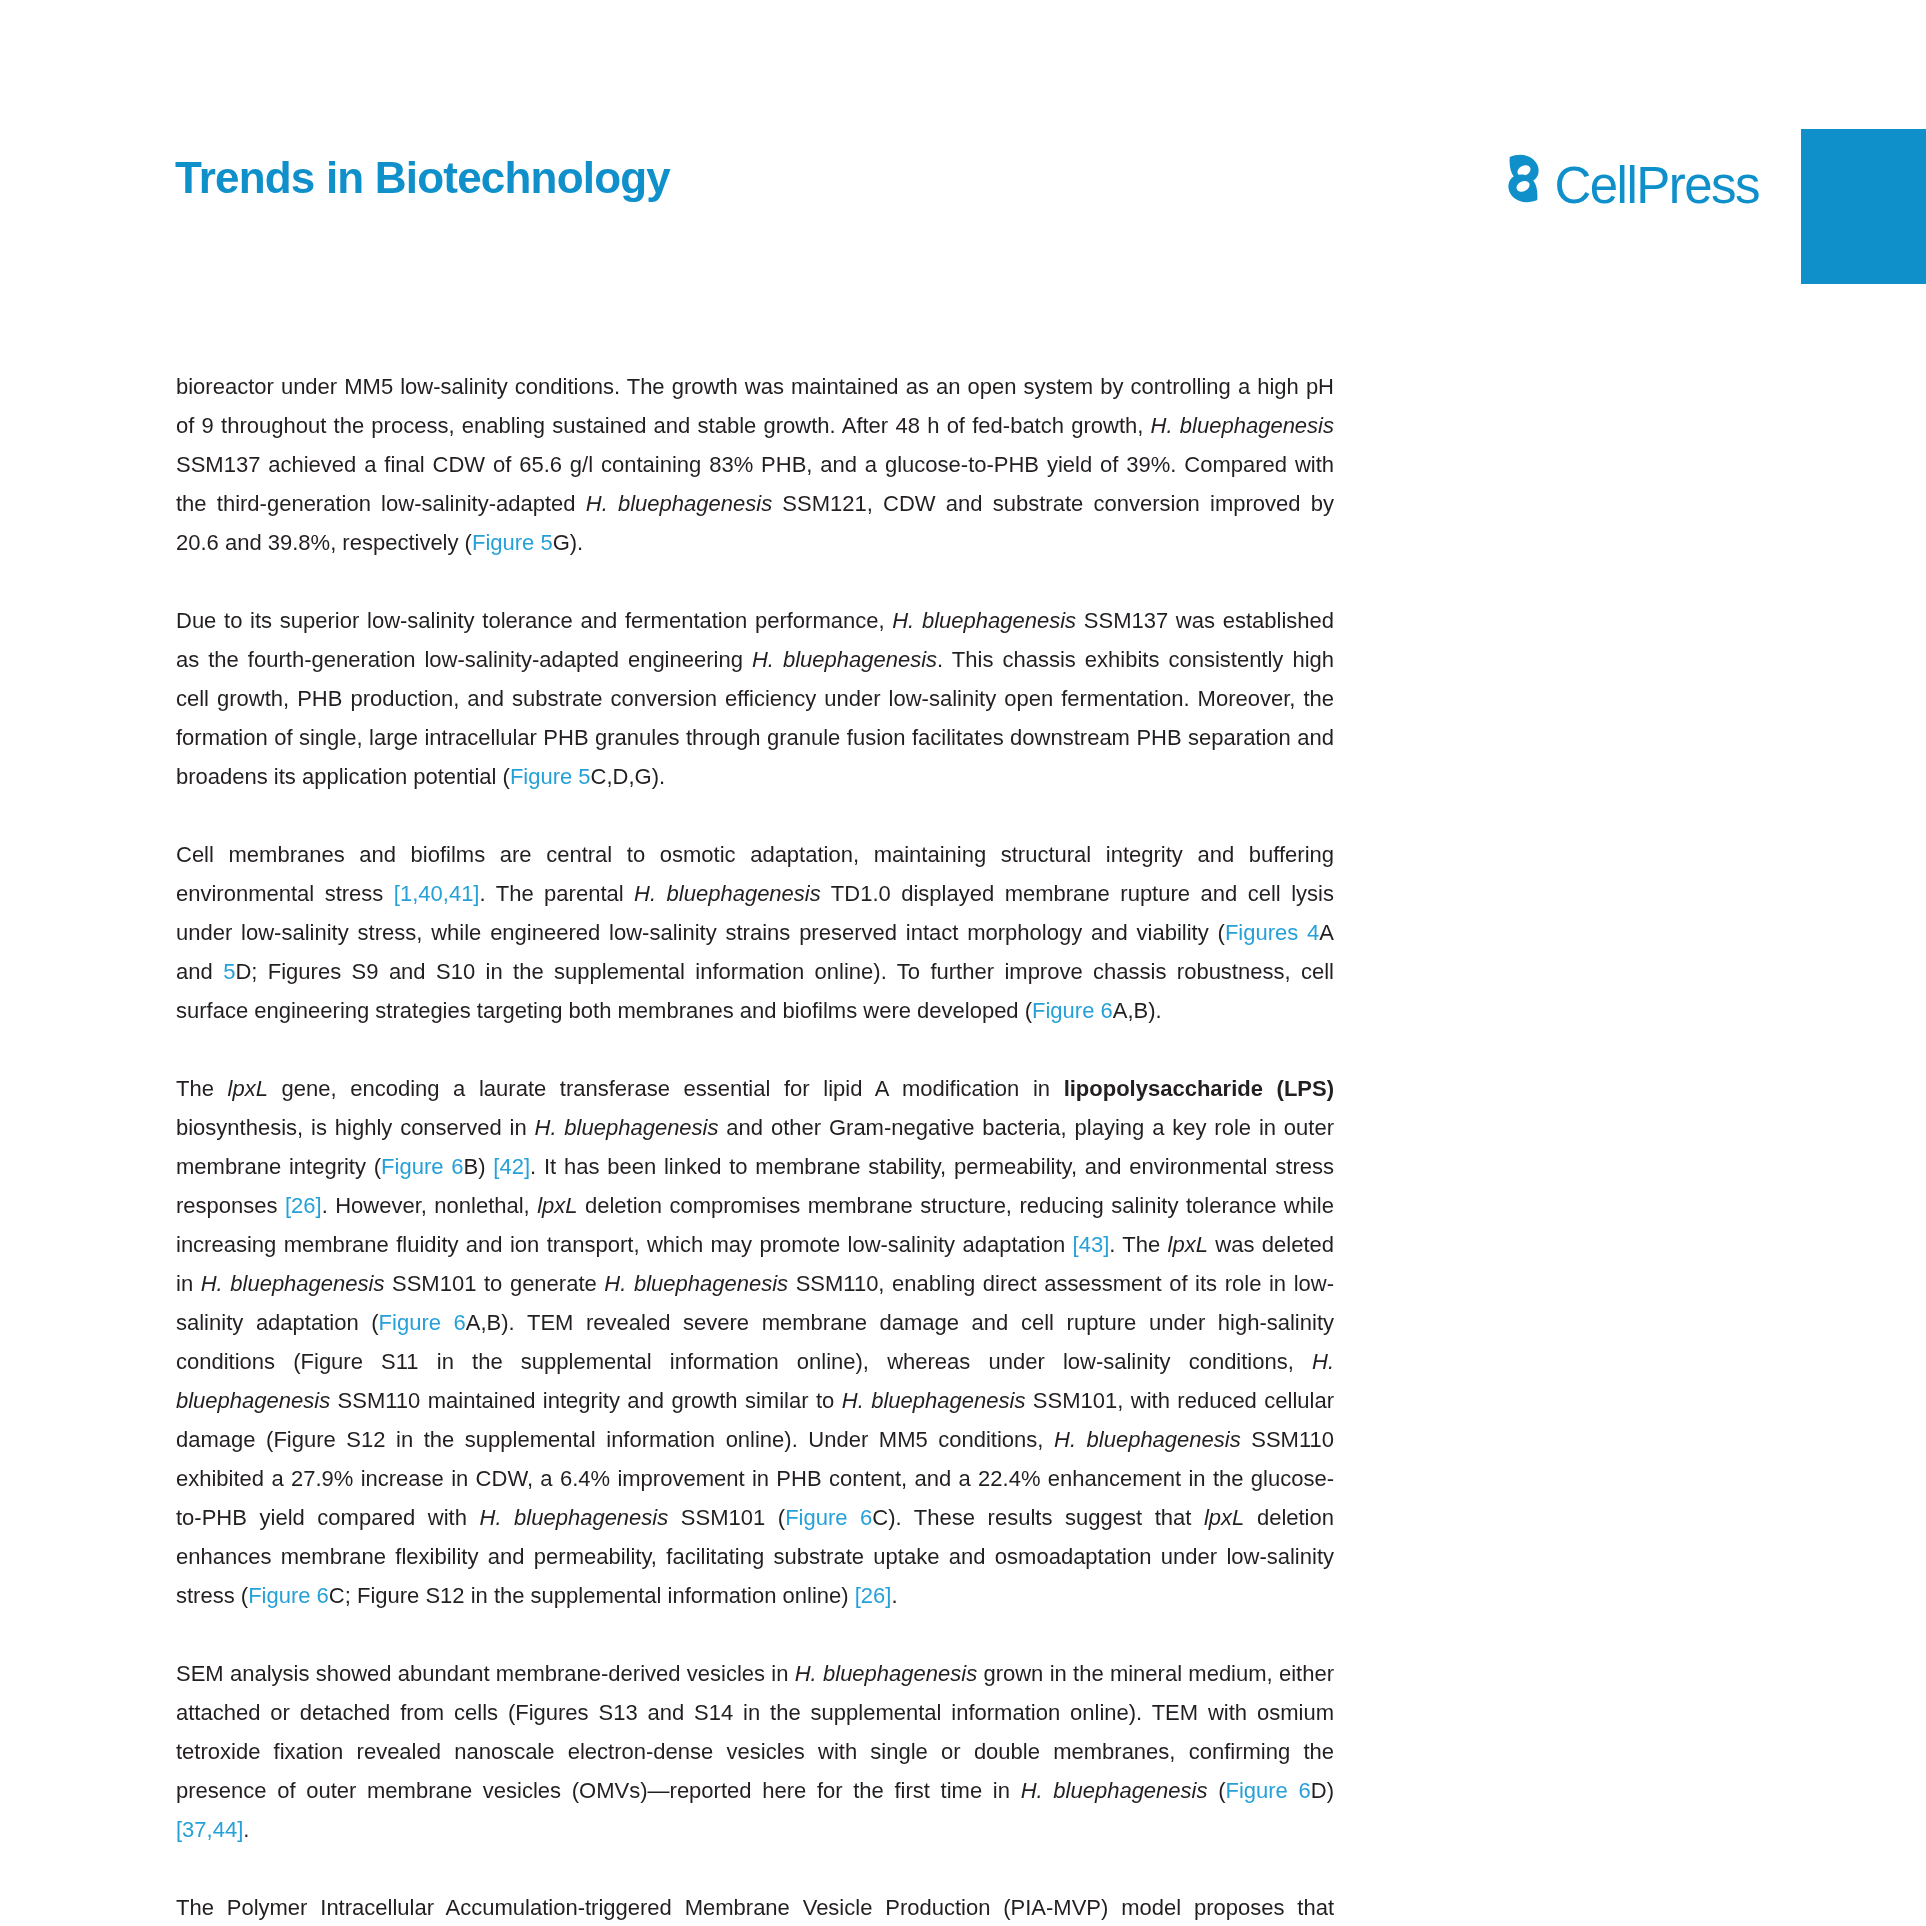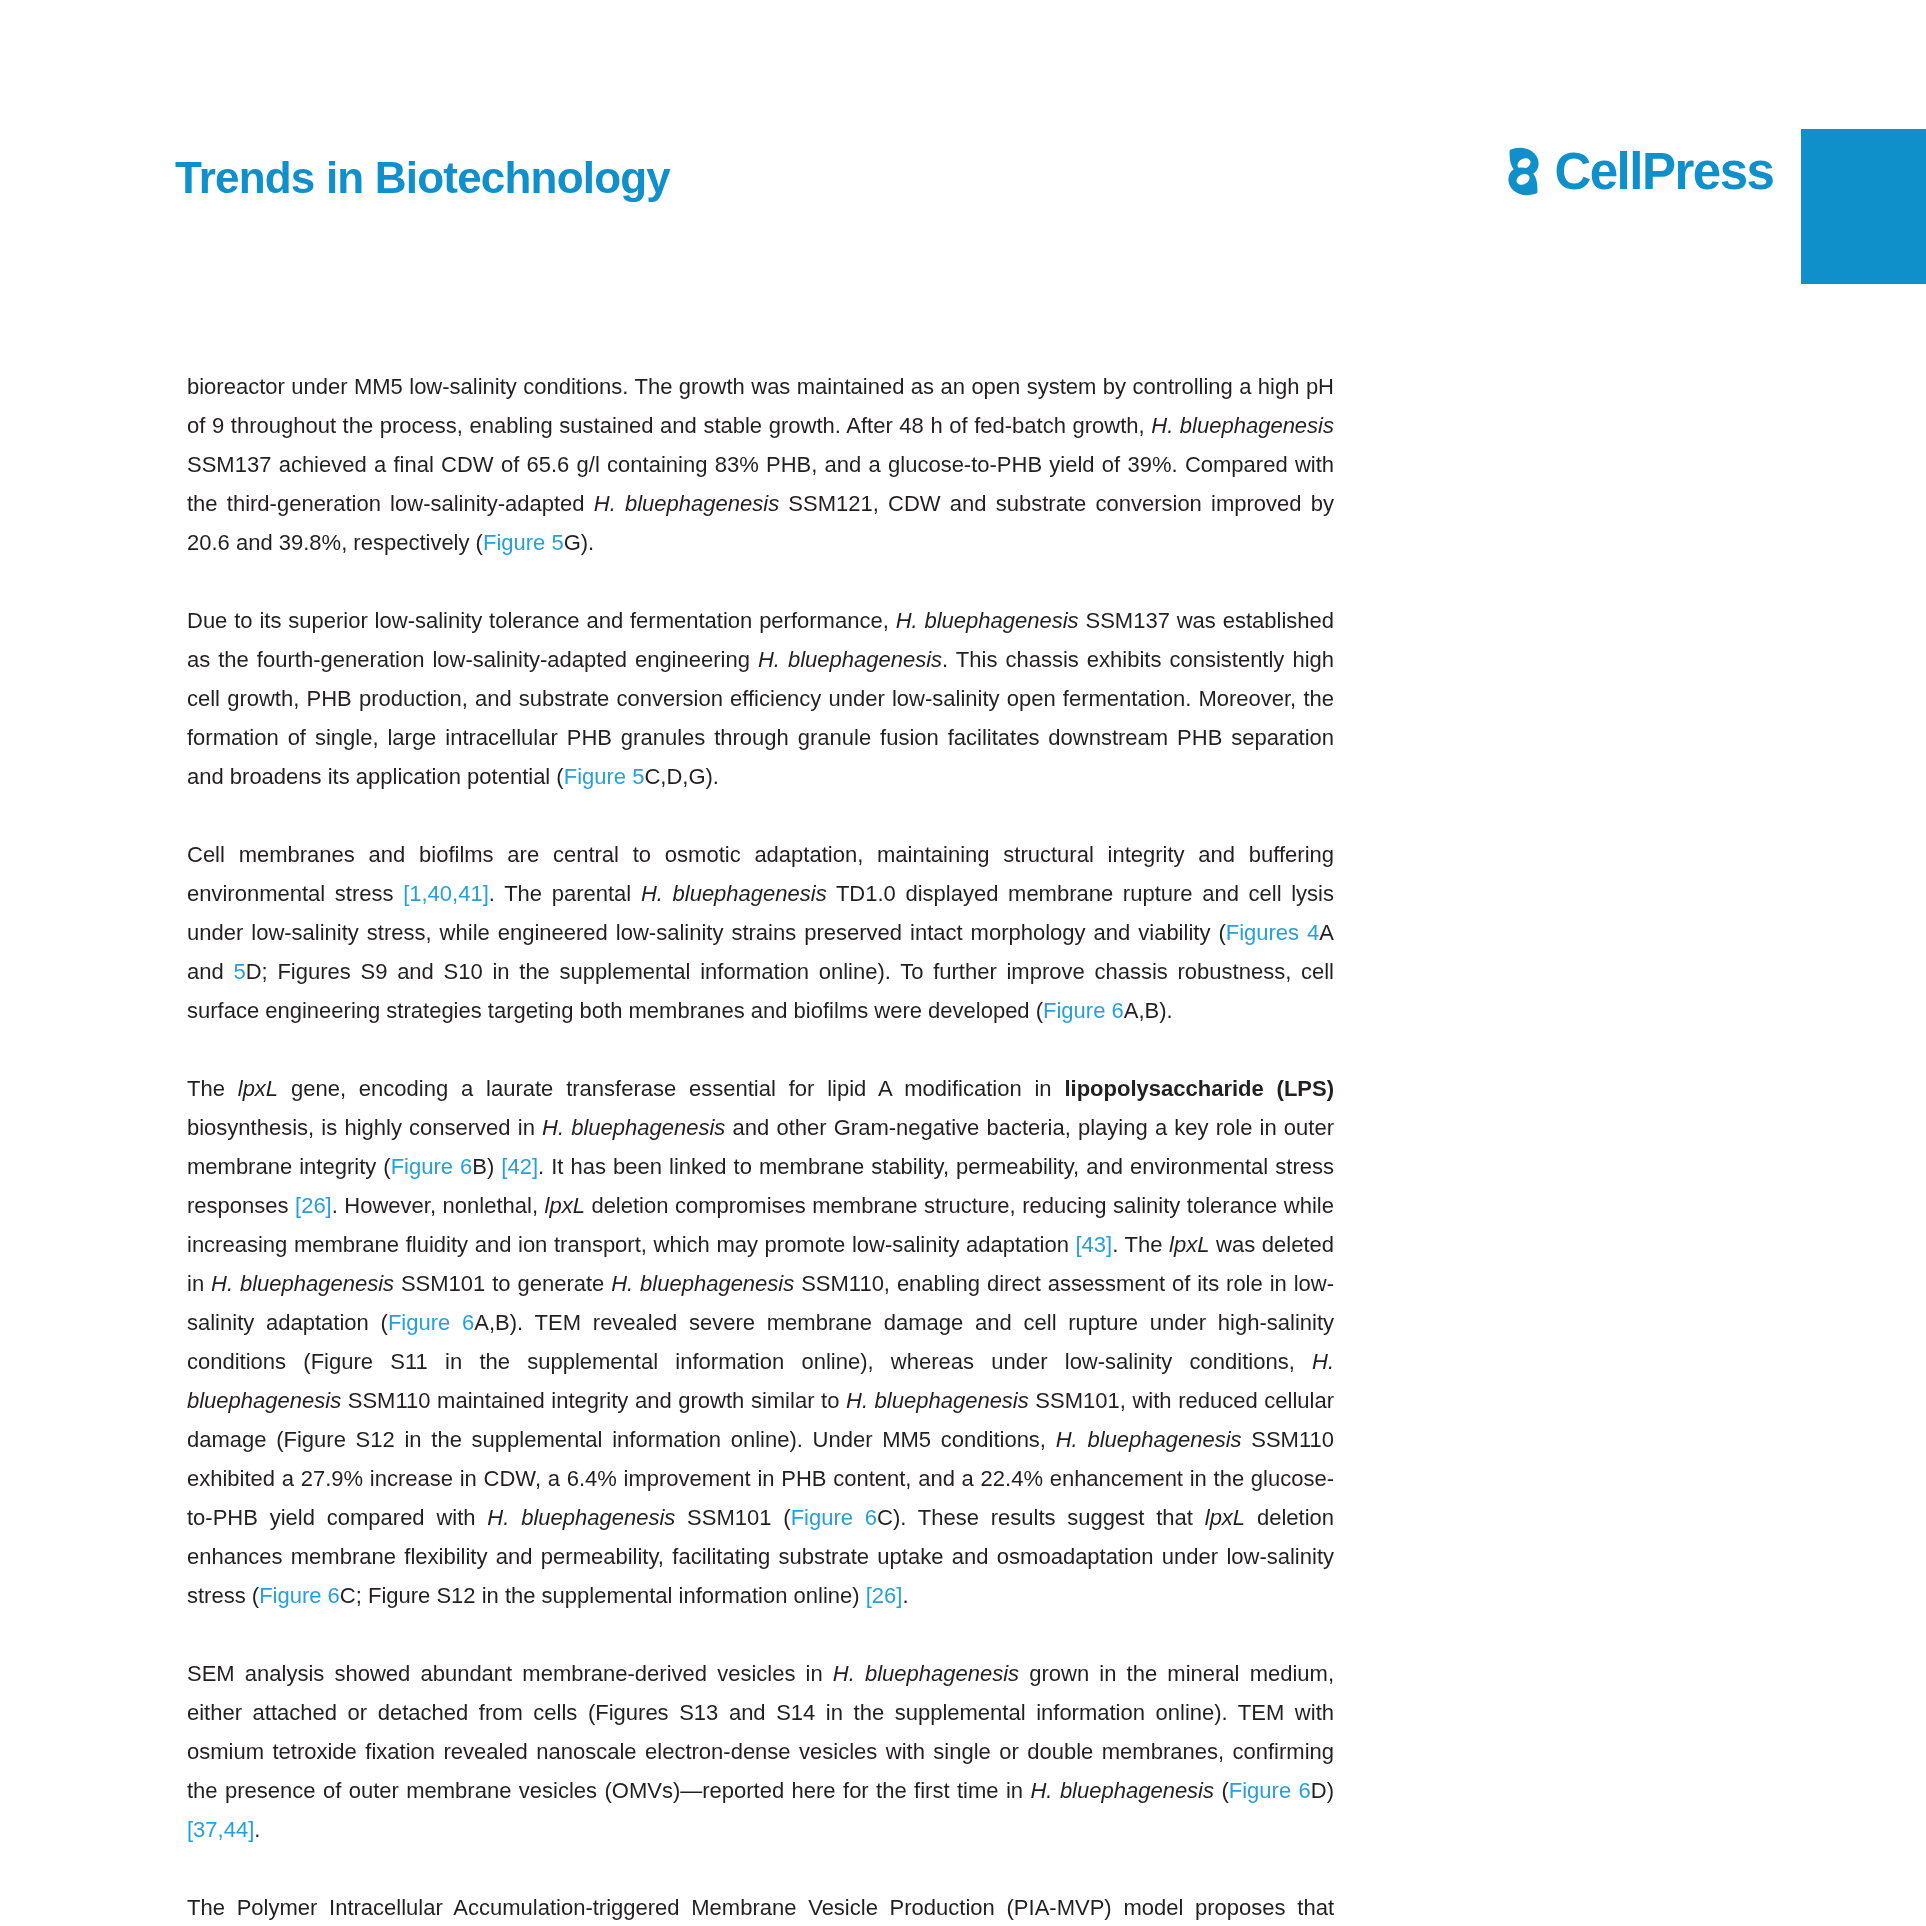--- a/index.html
+++ b/index.html
@@ -20,42 +20,43 @@
     line-height: 1.1;
   }
   .publisher-logo {
     position: absolute;
     left: 1498px; top: 146px;
     display: flex; align-items: center;
     color: var(--brand-blue, #1090cb);
   }
   .leaf-icon { width: 51px; height: 51px; margin-right: 5.4px; }
   .publisher-logo-text {
-    font-size: 51px; font-weight: bold;
+    font-size: 51px; font-weight: normal;
     letter-spacing: -1.5px;
     line-height: 1;
     color: var(--brand-blue, #1090cb);
     white-space: nowrap;
+    margin-top: 14px;
   }
   .corner-box {
     position: absolute;
     left: 1801px; top: 129px;
     width: 138px; height: 155px;
     background: var(--brand-blue, #1090cb);
   }
   .article-body {
     position: absolute;
     left: 176px; top: 367px;
     width: 1158px;
     font-size: 22px;
     line-height: 39px;
     color: var(--body-text, #231f20);
     text-align: justify;
   }
-  .article-body p { margin: 0 0 39px 11px; }
+  .article-body p { margin: 0 0 39px 0; }
   .article-body p.section-heading {
     margin: 0;
     color: var(--heading-red, #b05350);
     text-align: left;
     font-weight: normal;
   }
   .it { font-style: italic; }
   .bd { font-weight: bold; }
   .lnk { color: var(--link-blue, #25a0d8); cursor: pointer; }
 </style>

